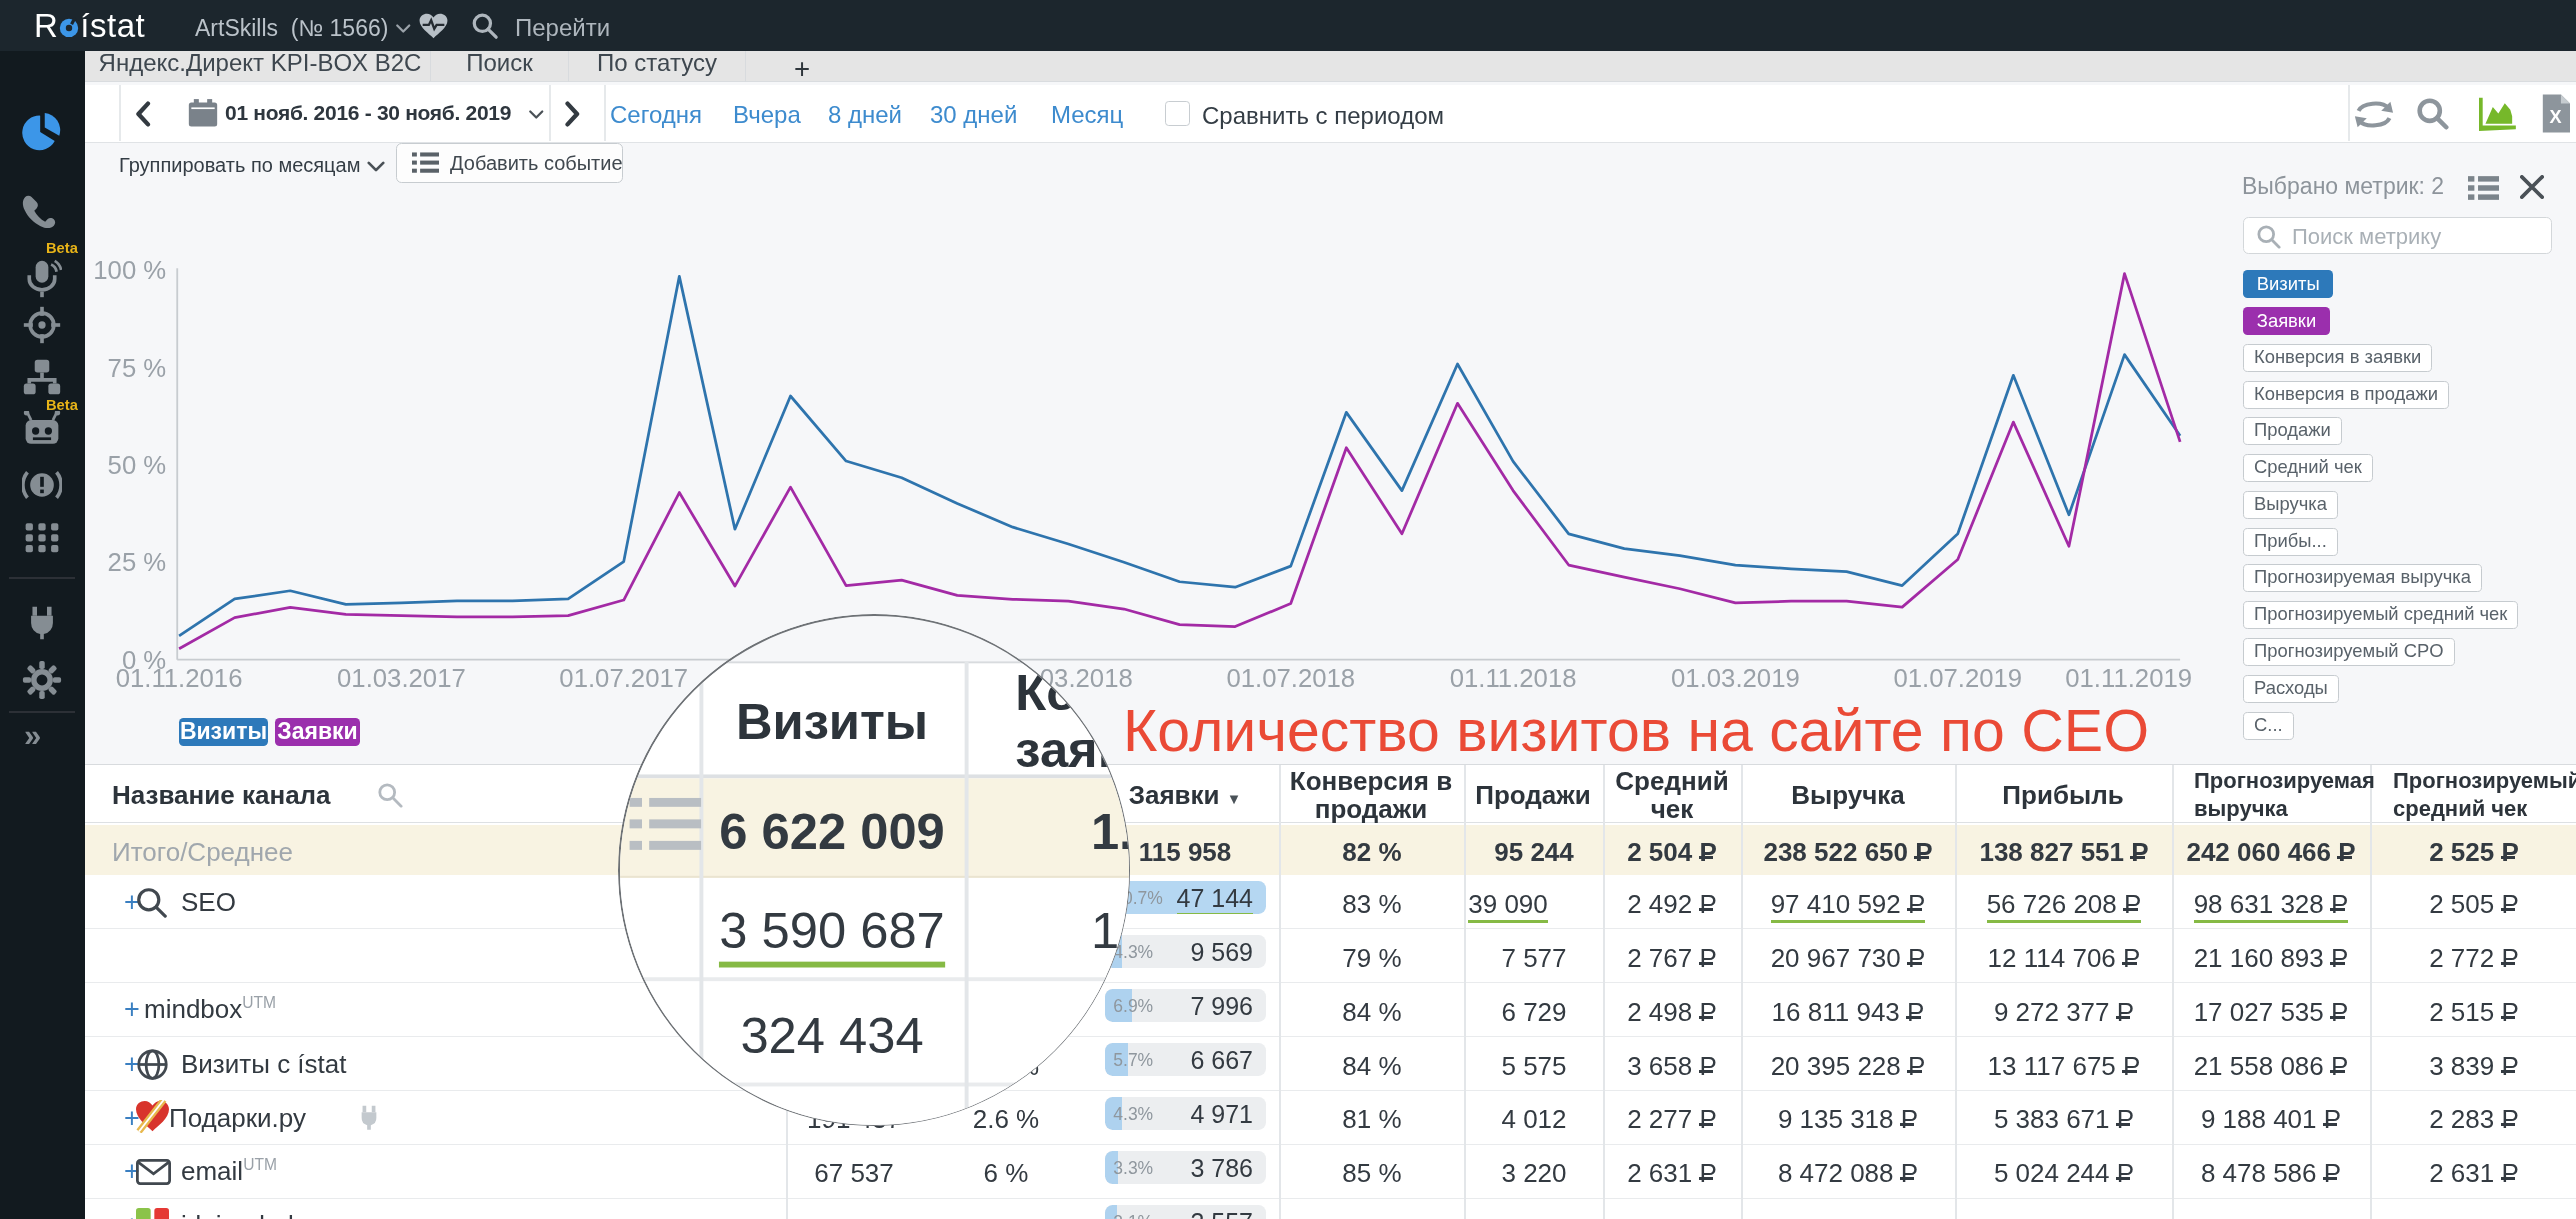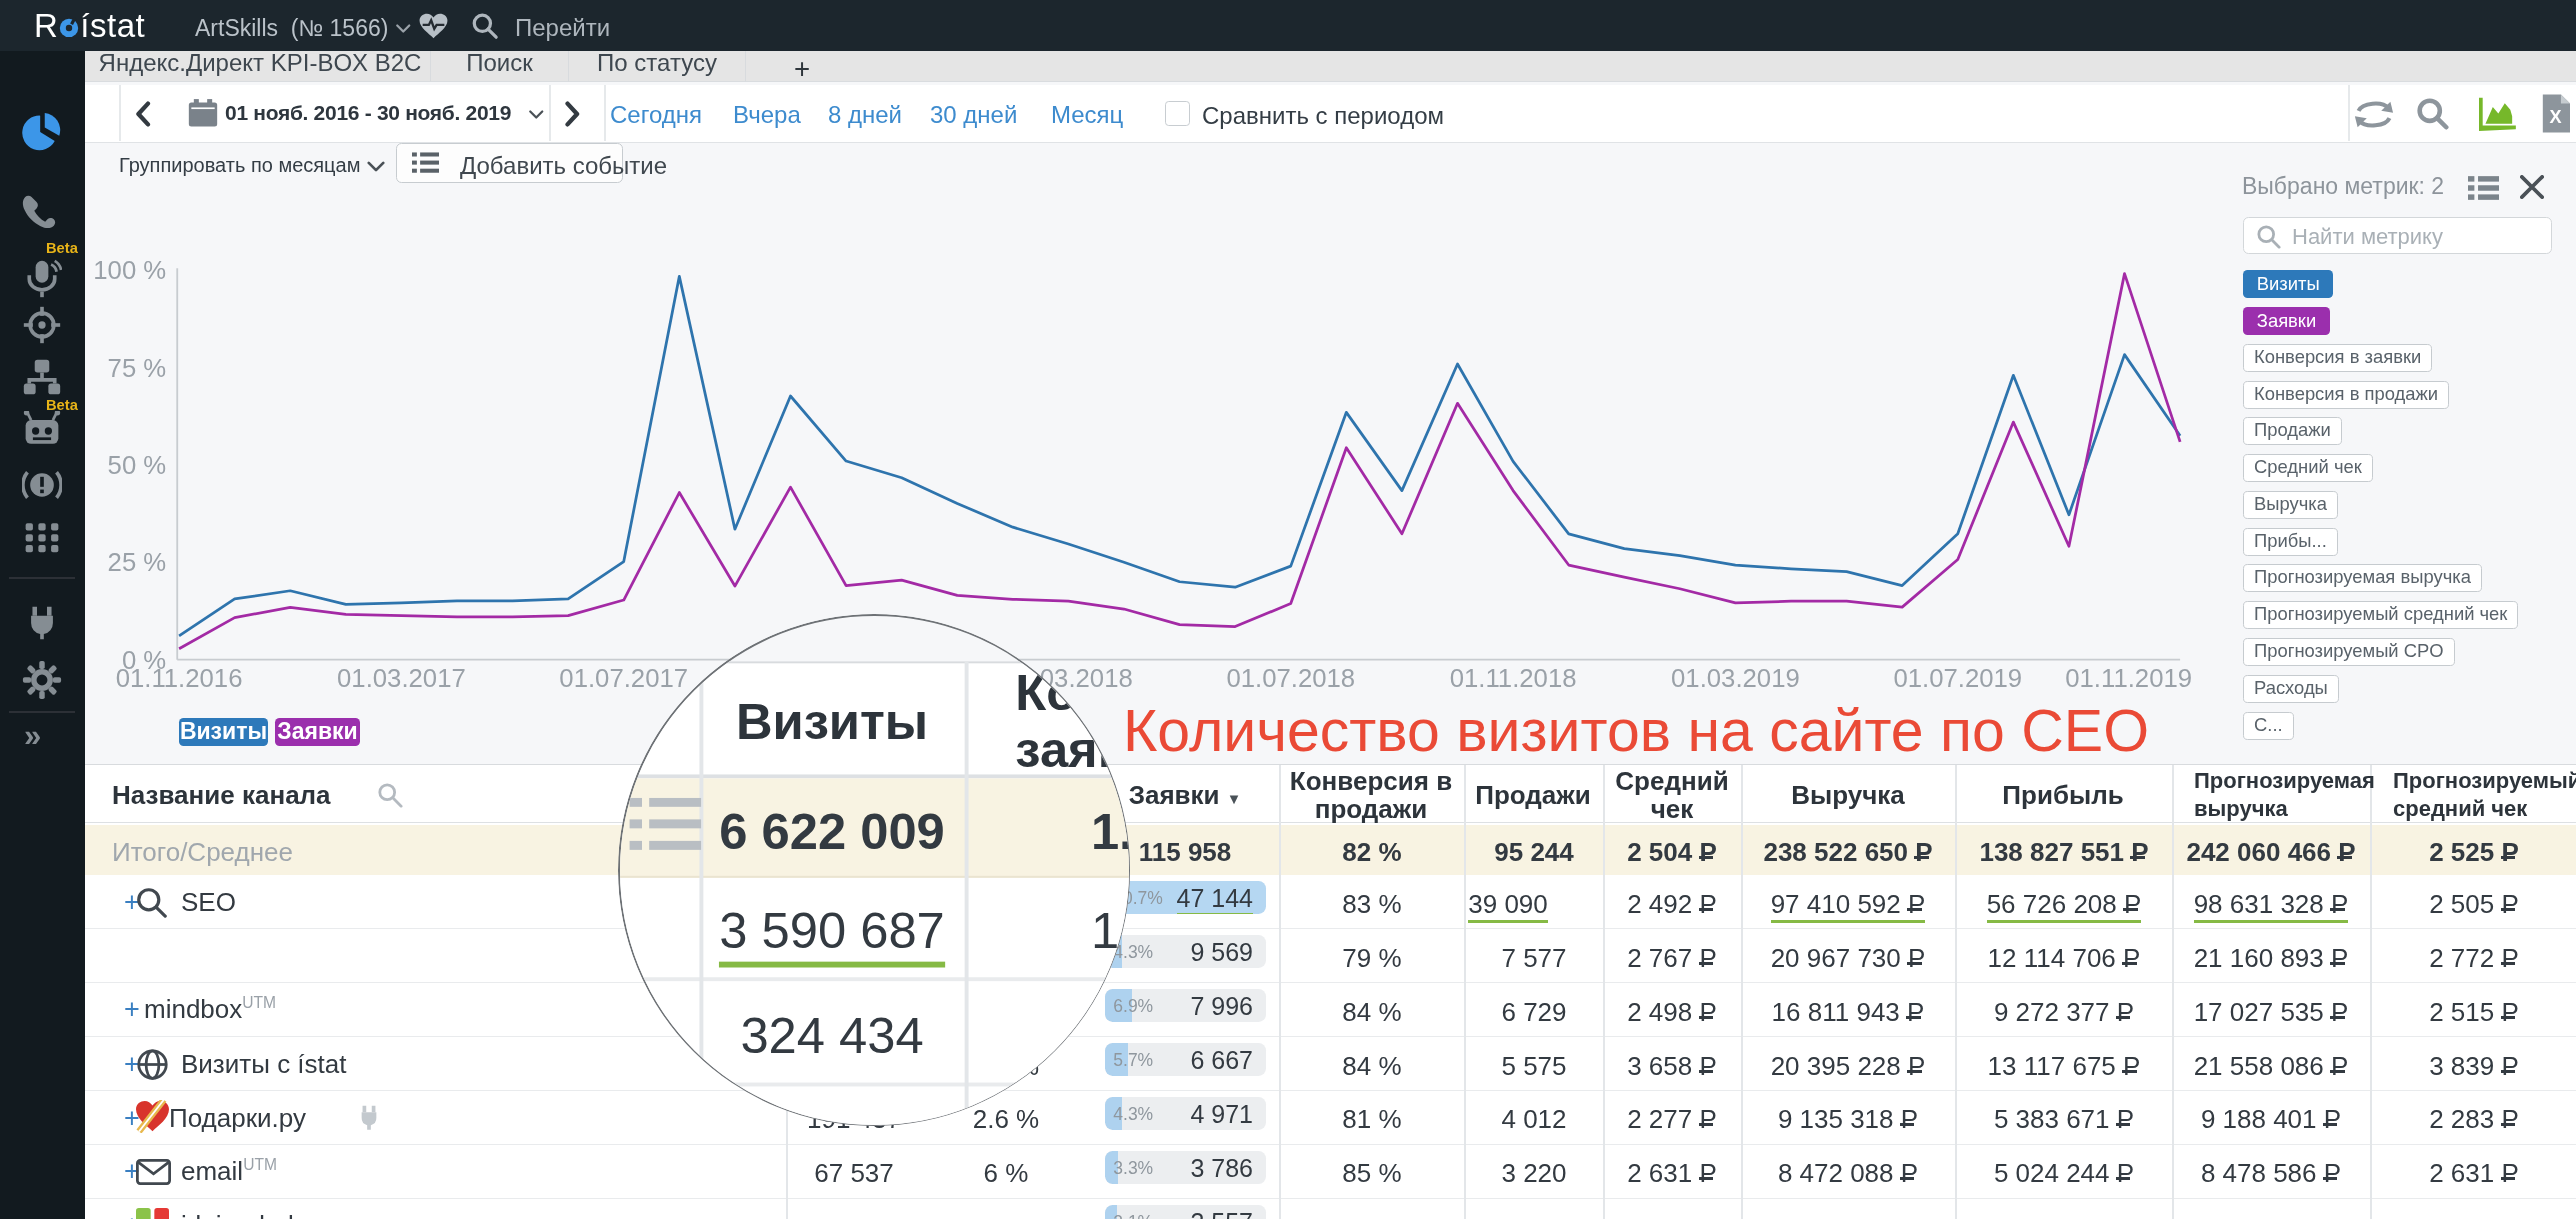--- a/index.html
+++ b/index.html
@@ -18,21 +18,21 @@
 
 #tabs{position:absolute;left:85px;top:51px;width:2491px;height:31px;background:#e5e5e5;border-bottom:1.8px solid #d9dcdf;z-index:5}
 .tab{position:absolute;top:0;height:31px;font-size:24px;color:#3e474f;text-align:center;border-right:1.8px solid #d8dbde;line-height:23px;white-space:nowrap;overflow:hidden}
 
 #datebar{position:absolute;left:85px;top:85px;width:2491px;height:58px;background:#fff;border-bottom:1.8px solid #e0e3e6;z-index:5}
 .vsep{position:absolute;top:0;width:1.8px;height:56px;background:#e6e9eb}
 .dlink{position:absolute;top:15.6px;font-size:24px;color:#3d8bce}
 
 #gpby{position:absolute;left:119px;top:154px;font-size:20px;color:#343d45;z-index:2}
 #addev{position:absolute;left:396px;top:143px;width:227px;height:40px;border:1.8px solid #c7ccd0;border-radius:5.5px;background:#fdfdfd;z-index:2}
-#addev span{position:absolute;left:63px;top:8.3px;font-size:24px;color:#40484f;white-space:nowrap}
+#addev span{position:absolute;left:53px;top:8.3px;font-size:20px;color:#40484f;white-space:nowrap}
 svg text.axl{font-family:"Liberation Sans",sans-serif;font-size:28px;fill:#9aa1a8}
 .lchip{position:absolute;height:27.6px;border-radius:4.6px;color:#fff;font-size:23px;font-weight:bold;text-align:center;line-height:27.6px;z-index:2}
 #redtxt{position:absolute;left:1123px;top:697px;font-size:59px;color:#ea4a36;z-index:26;white-space:nowrap}
 
 .mchip{position:absolute;left:2243px;height:27.6px;border:1.8px solid #c6cbcf;border-radius:4.6px;background:#fff;color:#59626a;font-size:18.4px;line-height:24px;padding:0 10px;white-space:nowrap;z-index:2}
 .mchip.on{border:none;color:#fff;line-height:27.6px;padding:0 13.8px}
 
 #tbl{position:absolute;left:85px;top:764px;width:2491px;height:455px;background:#fff;border-top:1.8px solid #d8dbde;z-index:10}
 .hrow{position:absolute;left:0;top:0;width:2491px;height:58px;border-bottom:1.8px solid #dde0e3;background:#fff}
 .trow{position:absolute;left:0;width:2491px;border-bottom:1.8px solid #e9ebed;background:#fff}
@@ -263,21 +263,21 @@
     <rect x="11" y="21" width="23" height="6" fill="#7b848b"></rect>
   </svg>
 <svg class="abs" style="left:2520px;top:175px;z-index:2" width="24" height="24" viewBox="0 0 26 26">
     <path d="M2 2 L24 24 M24 2 L2 24" stroke="#4a5157" stroke-width="4" stroke-linecap="round"></path>
   </svg>
 <div class="abs" style="left:2243px;top:217px;width:309px;height:37px;border:1.8px solid #d3d7da;border-radius:5.5px;background:#fff;z-index:2">
 <svg class="abs" style="left:13px;top:7.4px" width="24" height="24" viewBox="0 0 26 26">
       <circle cx="10" cy="10" r="8" fill="none" stroke="#a9b0b6" stroke-width="3"></circle>
       <line x1="16" y1="16" x2="24" y2="24" stroke="#a9b0b6" stroke-width="3" stroke-linecap="round"></line>
     </svg>
-<span style="position:absolute;left:48px;top:6.4px;font-size:22px;color:#a9b0b6">Найти метрику</span>
+<span style="position:absolute;left:48px;top:6.4px;font-size:22px;color:#a9b0b6">Поиск метрику</span>
   </div>
 <div class="mchip on" style="top:270px;background:#2d79ba;">Визиты</div>
 <div class="mchip on" style="top:307px;background:#9b2fad;">Заявки</div>
 <div class="mchip " style="top:344px;">Конверсия в заявки</div>
 <div class="mchip " style="top:381px;">Конверсия в продажи</div>
 <div class="mchip " style="top:417px;">Продажи</div>
 <div class="mchip " style="top:454px;">Средний чек</div>
 <div class="mchip " style="top:491px;">Выручка</div>
 <div class="mchip " style="top:528px;">Прибы...</div>
 <div class="mchip " style="top:564px;">Прогнозируемая выручка</div>

